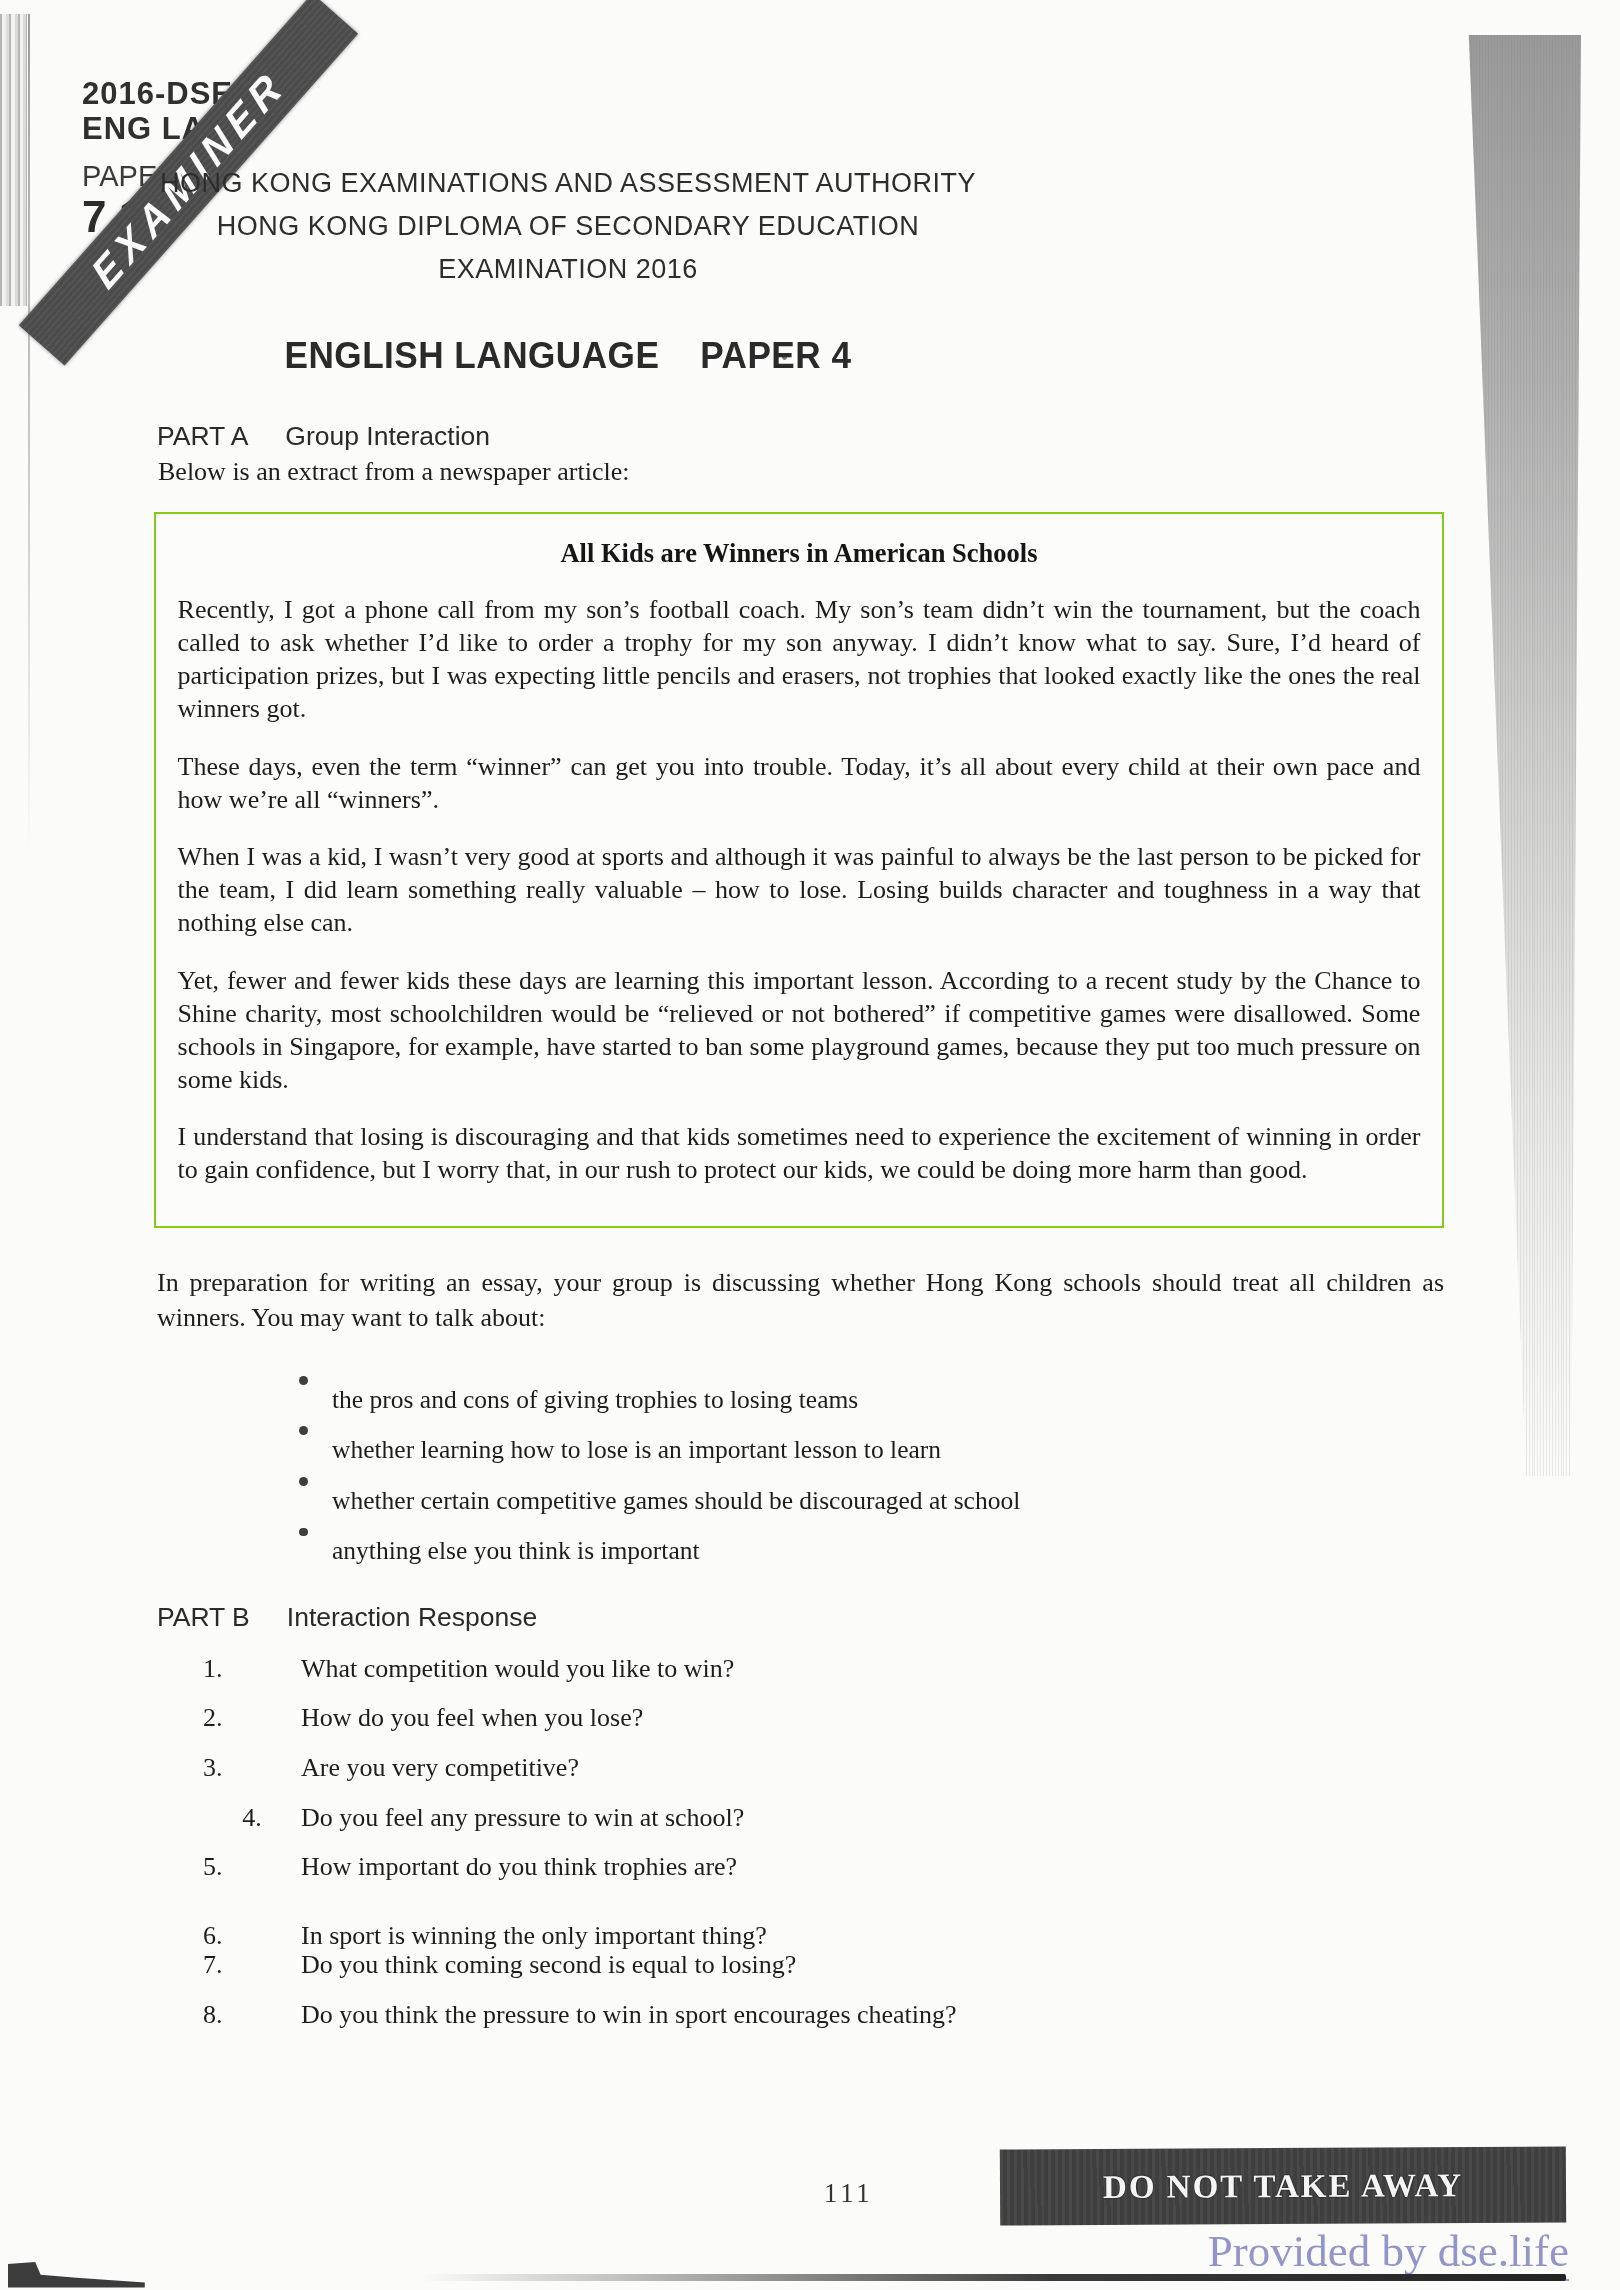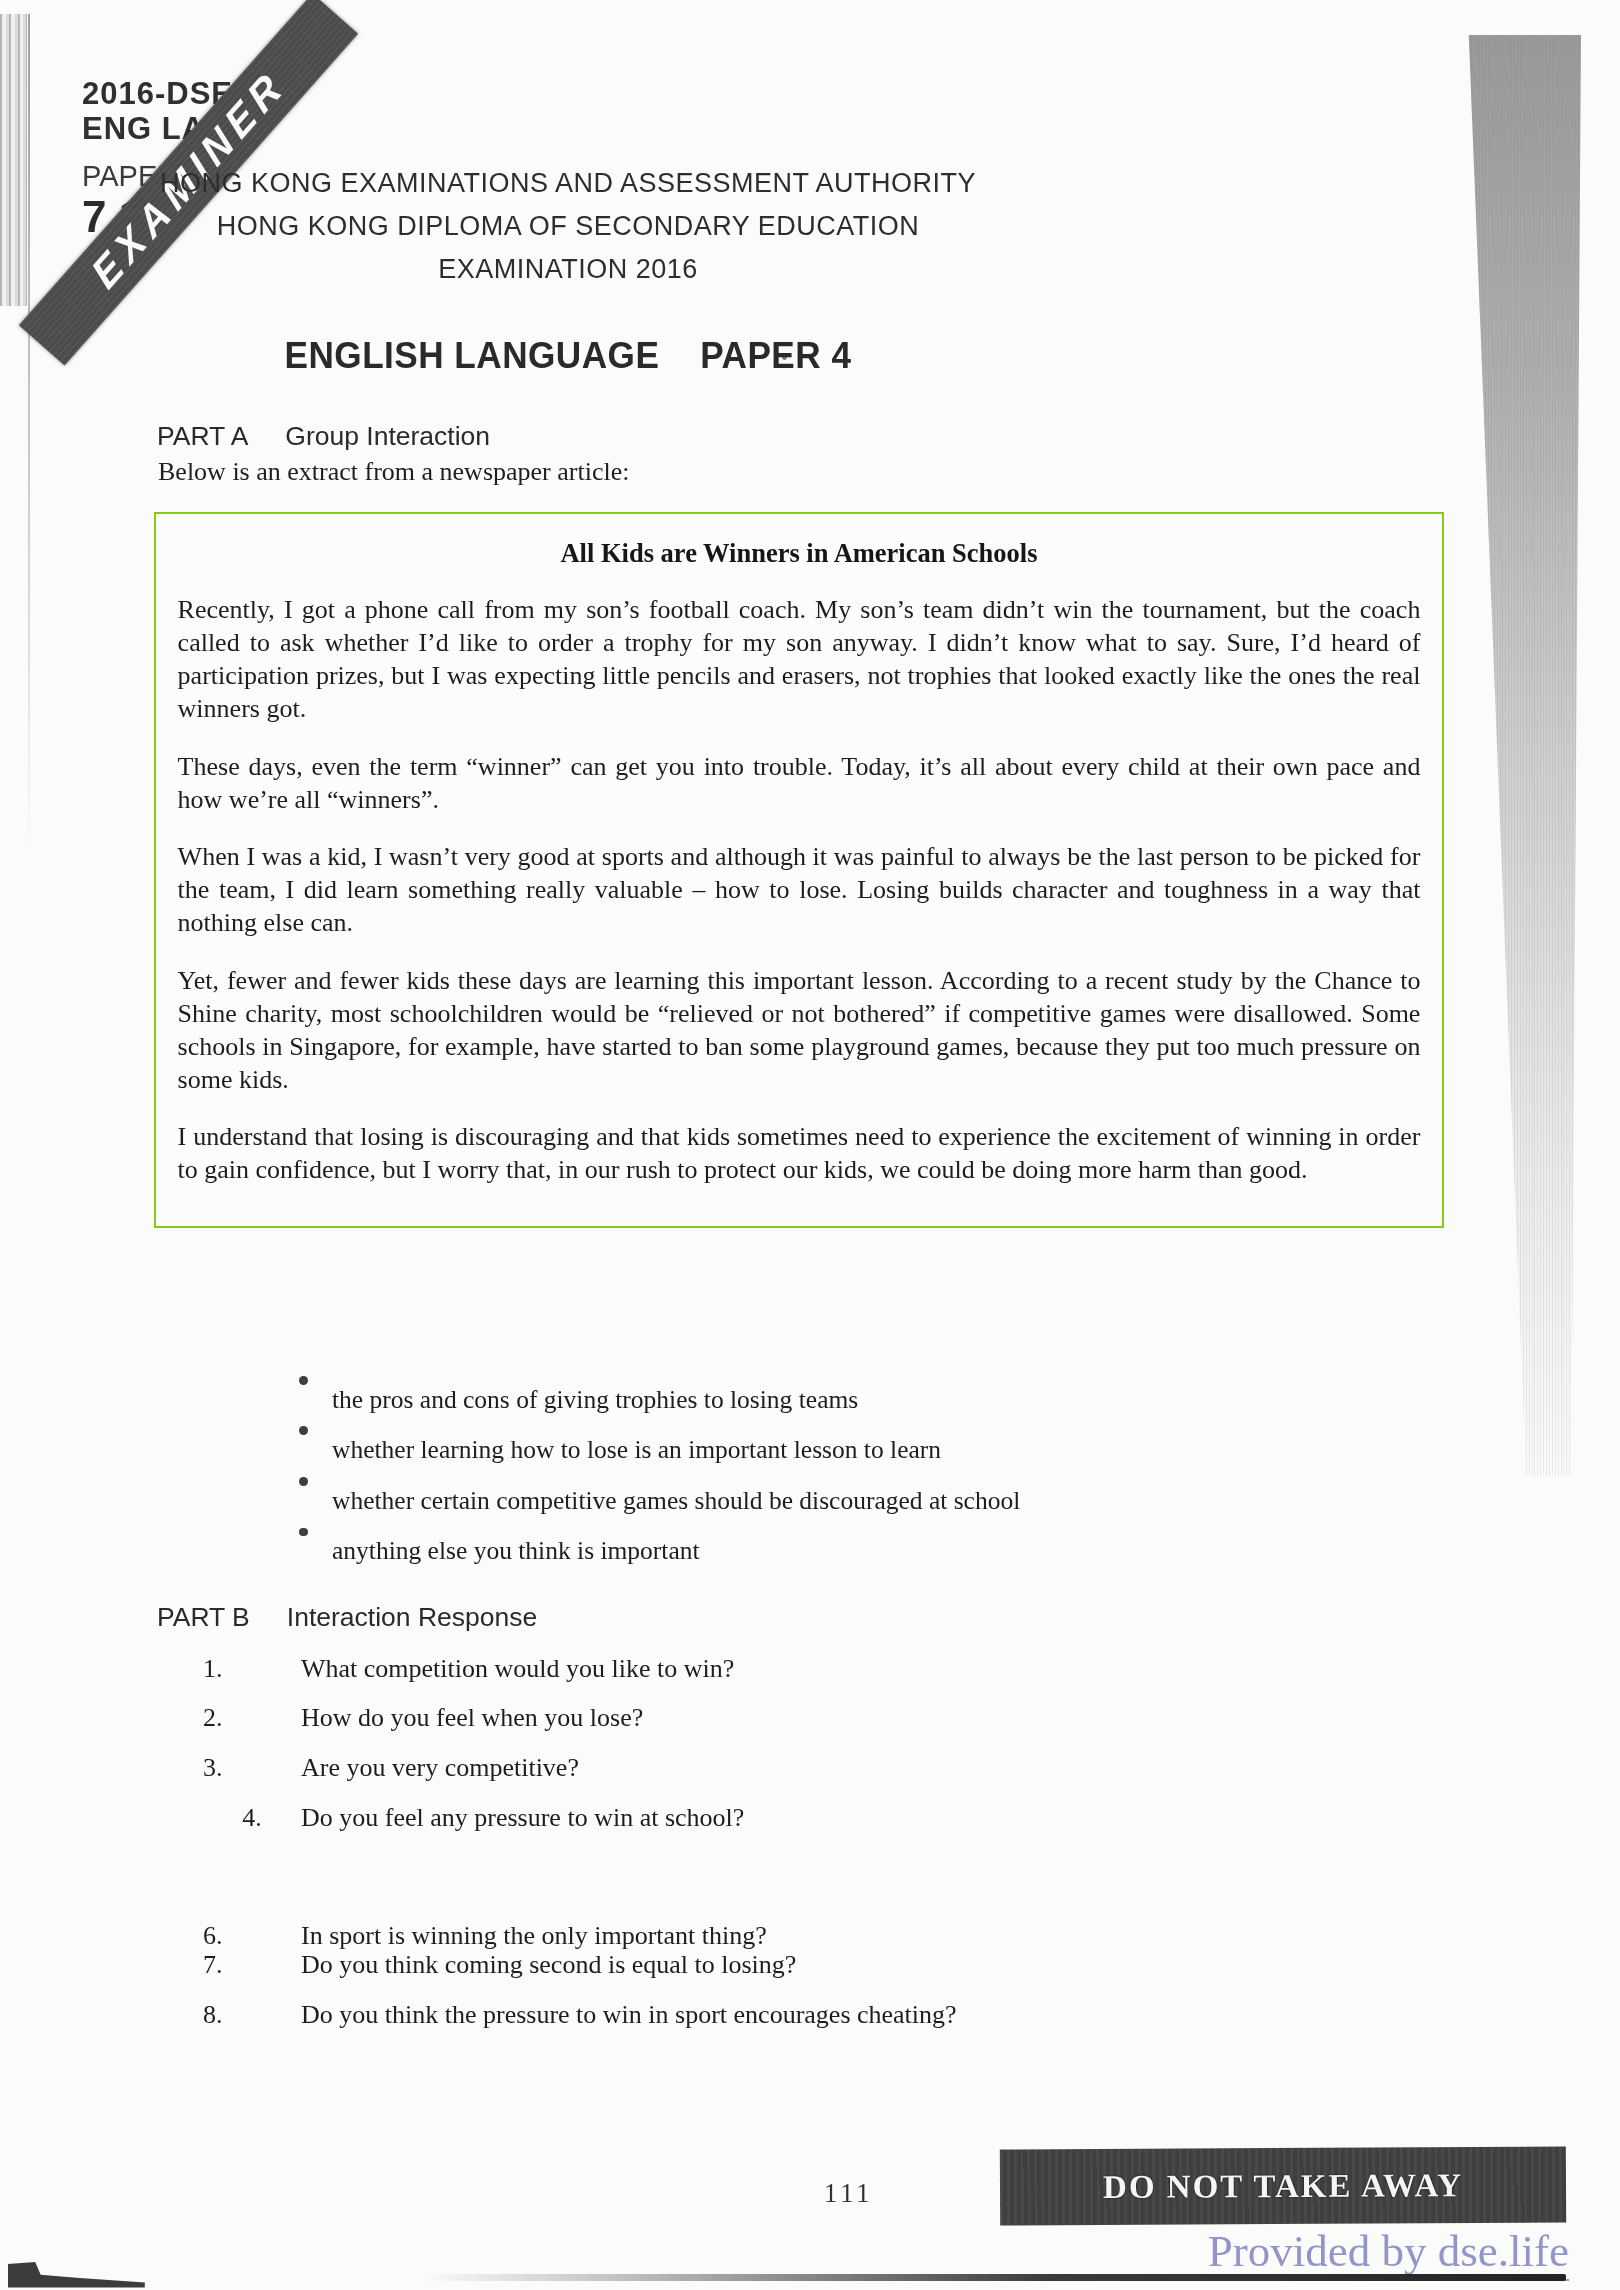--- a/index.html
+++ b/index.html
@@ -149,20 +149,21 @@
 
   <div class="article-box">
     <div class="article-title">All Kids are Winners in American Schools</div>
     <div class="article-p">Recently, I got a phone call from my son’s football coach. My son’s team didn’t win the tournament, but the coach called to ask whether I’d like to order a trophy for my son anyway. I didn’t know what to say. Sure, I’d heard of participation prizes, but I was expecting little pencils and erasers, not trophies that looked exactly like the ones the real winners got.</div>
     <div class="article-p">These days, even the term “winner” can get you into trouble. Today, it’s all about every child at their own pace and how we’re all “winners”.</div>
     <div class="article-p">When I was a kid, I wasn’t very good at sports and although it was painful to always be the last person to be picked for the team, I did learn something really valuable – how to lose. Losing builds character and toughness in a way that nothing else can.</div>
     <div class="article-p">Yet, fewer and fewer kids these days are learning this important lesson. According to a recent study by the Chance to Shine charity, most schoolchildren would be “relieved or not bothered” if competitive games were disallowed. Some schools in Singapore, for example, have started to ban some playground games, because they put too much pressure on some kids.</div>
     <div class="article-p">I understand that losing is discouraging and that kids sometimes need to experience the excitement of winning in order to gain confidence, but I worry that, in our rush to protect our kids, we could be doing more harm than good.</div>
   </div>
 
+  <div class="task">In preparation for writing an essay, your group is discussing whether Hong Kong schools should treat all children as winners. You may want to talk about:</div>
 
   <div class="bullets">
     <div class="bullet">
       <span class="bullet-dot"></span>
       <span class="bullet-text">the pros and cons of giving trophies to losing teams</span>
     </div>
     <div class="bullet">
       <span class="bullet-dot"></span>
       <span class="bullet-text">whether learning how to lose is an important lesson to learn</span>
     </div>
@@ -184,20 +185,23 @@
     <span class="q-num">1.</span><span>What competition would you like to win?</span>
   </div>
   <div class="question" style="top:1703px;">
     <span class="q-num">2.</span><span>How do you feel when you lose?</span>
   </div>
   <div class="question" style="top:1753px;">
     <span class="q-num">3.</span><span>Are you very competitive?</span>
   </div>
   <div class="question" style="top:1803px;text-align:center;">
     <span class="q-num">4.</span><span>Do you feel any pressure to win at school?</span>
+  </div>
+  <div class="question" style="top:1852px;">
+    <span class="q-num">5.</span><span>How important do you think trophies are?</span>
   </div>
   <div class="question" style="top:1921px;">
     <span class="q-num">6.</span><span>In sport is winning the only important thing?</span>
   </div>
   <div class="question" style="top:1950px;">
     <span class="q-num">7.</span><span>Do you think coming second is equal to losing?</span>
   </div>
   <div class="question" style="top:2000px;">
     <span class="q-num">8.</span><span>Do you think the pressure to win in sport encourages cheating?</span>
   </div>

